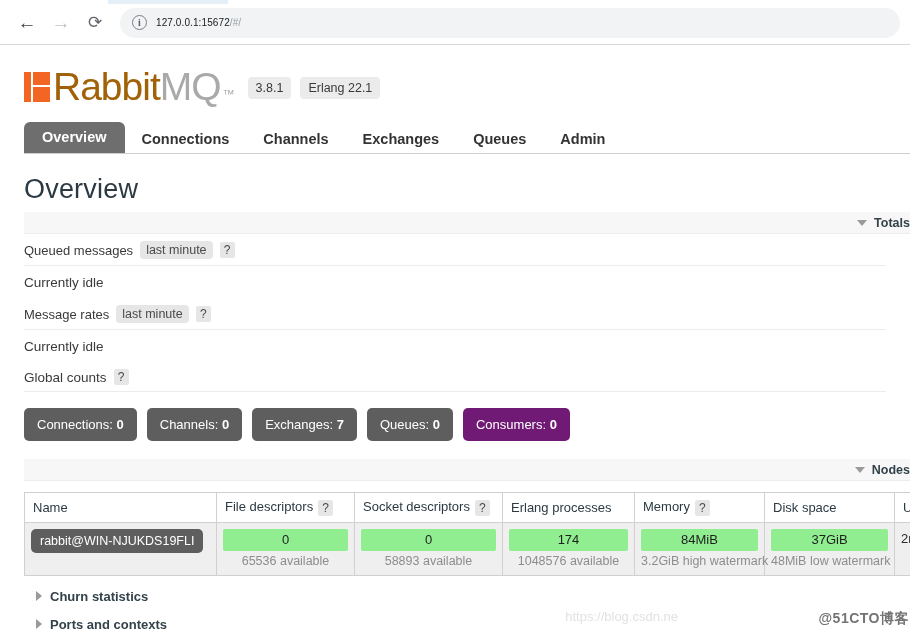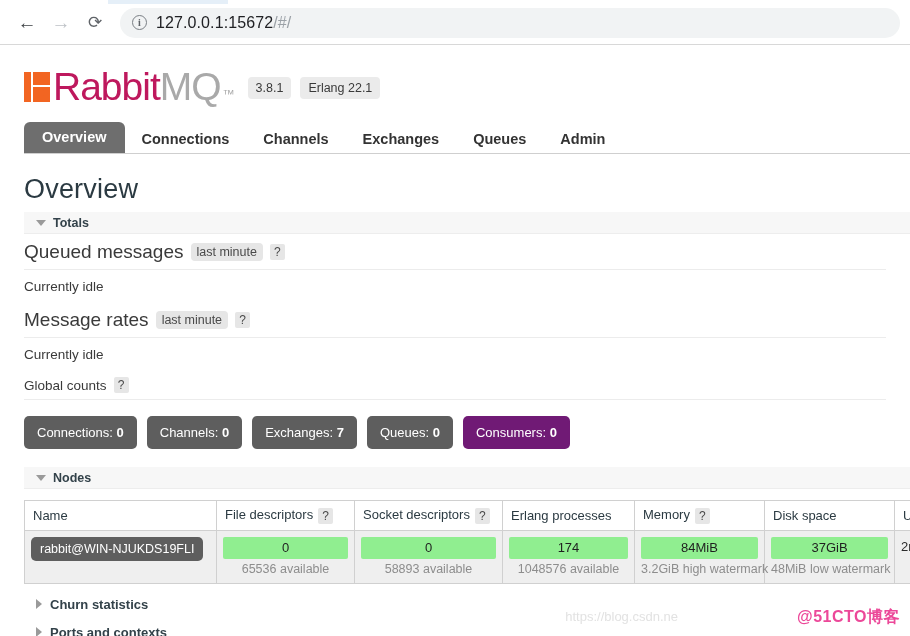--- a/index.html
+++ b/index.html
@@ -60,21 +60,21 @@
     width: 15px; height: 15px;
     border: 1.3px solid #7a7f85;
     border-radius: 50%;
     color: #5f6368;
     font-size: 10px;
     font-weight: bold;
     display: flex; align-items: center; justify-content: center;
     font-family: "Liberation Serif", serif;
     flex: 0 0 auto;
   }
-  .url-text { font-size: 16px; color: #202124; letter-spacing: .1px; }
+  .url-text { font-size: 10px; color: #202124; letter-spacing: .1px; }
   .url-path { color: #9aa0a6; }
 
   
   .page {
     position: relative;
     padding: 0 0 0 24px;
     height: 591px;
     background: #fff;
   }
   .content { width: 886px; }
@@ -109,21 +109,21 @@
   .lm1 { left: 0; top: 0; width: 7px; height: 30px; }
   .lm2 { left: 9px; top: 0; width: 17px; height: 13px; }
   .lm3 { left: 9px; top: 15px; width: 17px; height: 15px; }
   .lm-dot {
     position: absolute;
     left: 14px; top: 18px;
     width: 6px; height: 6px;
     background: #ffffff;
     border-radius: 1px;
   }
-  .logo-rabbit { color: #be185d; font-weight: 400; }
+  .logo-rabbit { color: #a16207; font-weight: 400; }
   .logo-mq { color: #a9a9a9; font-weight: 400; }
   .logo-tm { color: #a9a9a9; font-size: 12px; align-self: flex-end; padding-bottom: 6px; margin-left: 2px; }
   .ver-badges { display: flex; gap: 9px; padding-bottom: 7px; }
   .ver-badge {
     background: #ebebeb;
     color: #3a3a3a;
     font-size: 12.5px;
     padding: 4px 8px;
     border-radius: 4px;
     white-space: nowrap;
@@ -163,20 +163,21 @@
   }
   .section-bar {
     background: #f7f7f7;
     border-bottom: 1px solid #ededed;
     height: 22px;
     display: flex;
     align-items: center;
     gap: 7px;
     padding-left: 12px;
     width: 886px;
+    justify-content: flex-end;
   }
   .section-bar .caret {
     width: 0; height: 0;
     border-left: 5px solid transparent;
     border-right: 5px solid transparent;
     border-top: 6px solid #9a9a9a;
   }
   .section-bar .label {
     font-size: 12.5px;
     font-weight: bold;
@@ -185,21 +186,21 @@
 
   
   .stat-row {
     display: flex;
     align-items: center;
     gap: 7px;
     border-bottom: 1px solid #ececec;
     padding: 7px 0 6px;
     width: 862px;
   }
-  .stat-row .title { font-size: 19px; color: #3a3a3a; }
+  .stat-row .title { font-size: 13px; color: #3a3a3a; }
   .chip {
     background: #e6e6e6;
     color: #4a4a4a;
     font-size: 12.5px;
     padding: 2px 6px;
     border-radius: 4px;
     white-space: nowrap;
   }
   .help {
     background: #e6e6e6;
@@ -313,23 +314,23 @@
   
   .wm-csdn {
     position: absolute;
     right: 232px; bottom: 12px;
     font-size: 13px;
     color: #e2e2e2;
     white-space: nowrap;
   }
   .wm-51cto {
     position: absolute;
-    right: 10px; bottom: 8px;
-    font-size: 16px;
-    color: #ec4899;
+    right: 1px; bottom: 8px;
+    font-size: 14px;
+    color: #737373;
     font-weight: bold;
     letter-spacing: .5px;
     white-space: nowrap;
   }
 </style>
 </head>
 <body>
 
 <div class="browser-top">
   <div class="tab-stub"></div>

